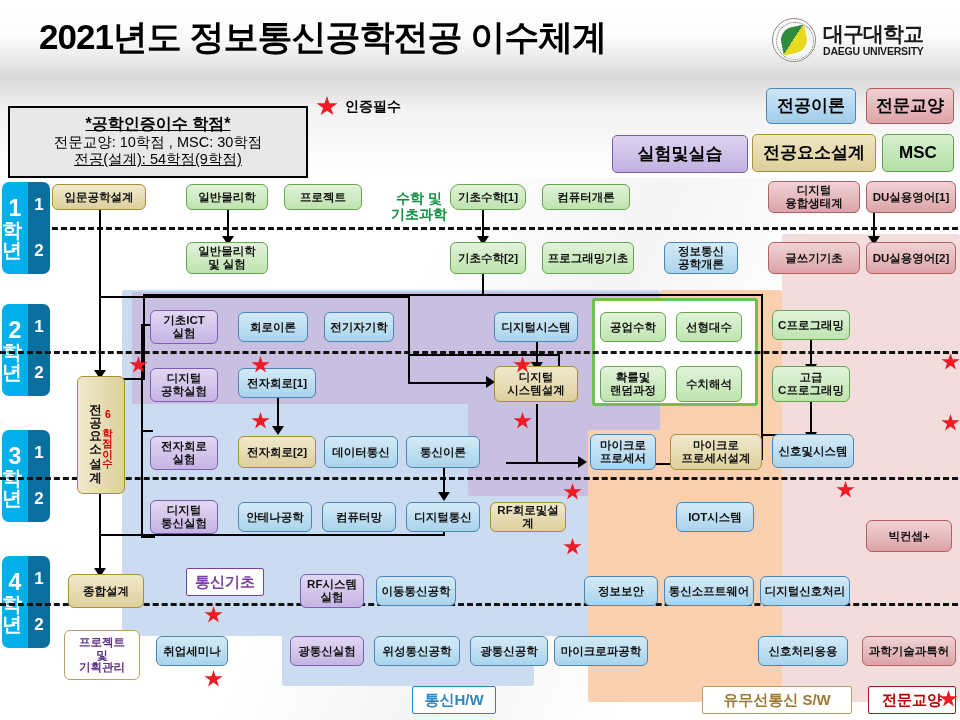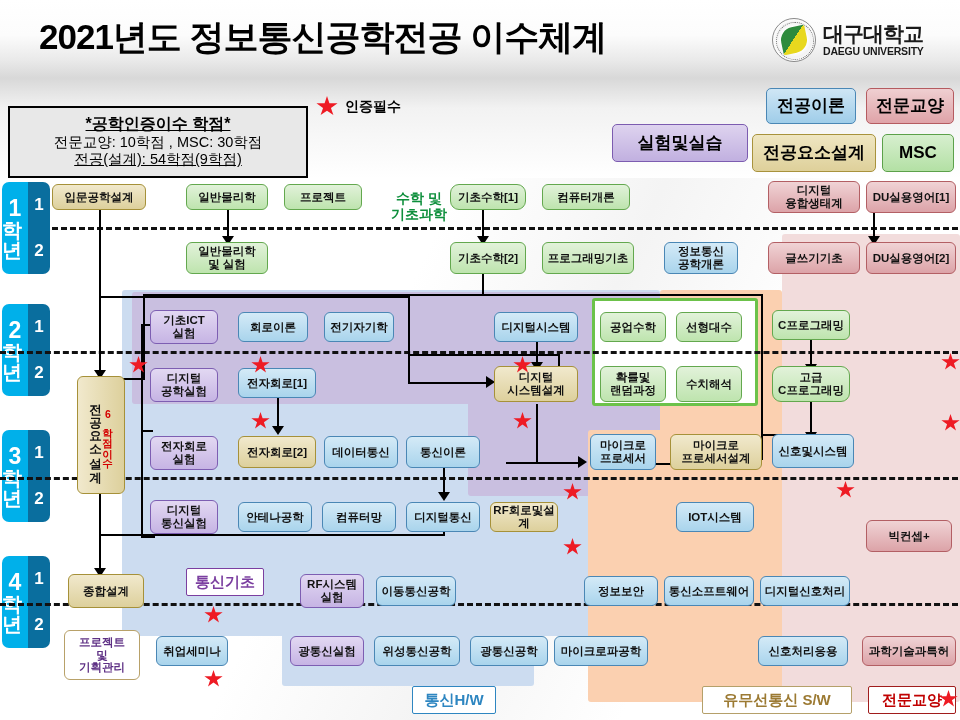--- a/index.html
+++ b/index.html
@@ -178,21 +178,21 @@
     <div class="credit-l3">전공(설계): 54학점(9학점)</div>
   </div>
 
   <div class="star-legend">
     <span class="star"></span>
     <span class="lbl">인증필수</span>
   </div>
 
   <div class="chip theory" style="left:766px;top:88px;width:88px;height:34px;">전공이론</div>
   <div class="chip liberal" style="left:866px;top:88px;width:86px;height:34px;">전문교양</div>
-  <div class="chip lab" style="left:612px;top:124px;width:134px;height:36px;">실험및실습</div>
+  <div class="chip lab" style="left:612px;top:135px;width:134px;height:36px;">실험및실습</div>
   <div class="chip design" style="left:752px;top:134px;width:122px;height:36px;">전공요소설계</div>
   <div class="chip msc" style="left:882px;top:134px;width:70px;height:36px;">MSC</div>
 
   <div class="grid">
 
     <div class="panel p-hw" style="left:122px;top:112px;width:538px;height:346px;"></div>
     <div class="panel p-basic" style="left:132px;top:114px;width:528px;height:112px;"></div>
     <div class="panel p-basic" style="left:468px;top:114px;width:192px;height:204px;"></div>
     <div class="panel p-sw" style="left:660px;top:112px;width:122px;height:412px;"></div>
     <div class="panel p-sw" style="left:588px;top:252px;width:194px;height:272px;"></div>
@@ -417,21 +417,21 @@
     <div class="star-sm" style="left:563px;top:360px;"></div>
 
     <div class="cbox t-msc" style="left:600px;top:188px;width:66px;height:36px;">
         <span style="white-space:pre-line">확률및
 랜덤과정</span>
       </div>
     <div class="cbox t-msc" style="left:676px;top:188px;width:66px;height:36px;">
         <span>수치해석</span>
       </div>
 
-    <div class="cbox t-msc" style="left:772px;top:188px;width:78px;height:36px;border-radius:9px;">
+    <div class="cbox t-msc" style="left:772px;top:188px;width:78px;height:36px;">
         <span style="white-space:pre-line">고급
 C프로그래밍</span>
       </div>
 
     <div class="cbox t-lab" style="left:150px;top:258px;width:68px;height:34px;">
         <span style="white-space:pre-line">전자회로
 실험</span>
       </div>
     <div class="star-sm" style="left:204px;top:428px;"></div>
 
@@ -465,21 +465,21 @@
 
     <div class="cbox t-theory" style="left:238px;top:324px;width:74px;height:30px;">
         <span>안테나공학</span>
       </div>
     <div class="cbox t-theory" style="left:322px;top:324px;width:74px;height:30px;">
         <span>컴퓨터망</span>
       </div>
     <div class="cbox t-theory" style="left:406px;top:324px;width:74px;height:30px;">
         <span>디지털통신</span>
       </div>
-    <div class="cbox t-design" style="left:490px;top:324px;width:68px;height:30px;">
+    <div class="cbox t-design" style="left:490px;top:324px;width:76px;height:30px;">
         <span>RF회로및설계</span>
       </div>
     <div class="cbox t-theory" style="left:676px;top:324px;width:78px;height:30px;">
         <span>IOT시스템</span>
       </div>
 
     <div class="cbox t-liberal" style="left:866px;top:342px;width:86px;height:32px;">
         <span>빅컨셉+</span>
       </div>
     <div class="star-sm" style="left:939px;top:512px;"></div>

